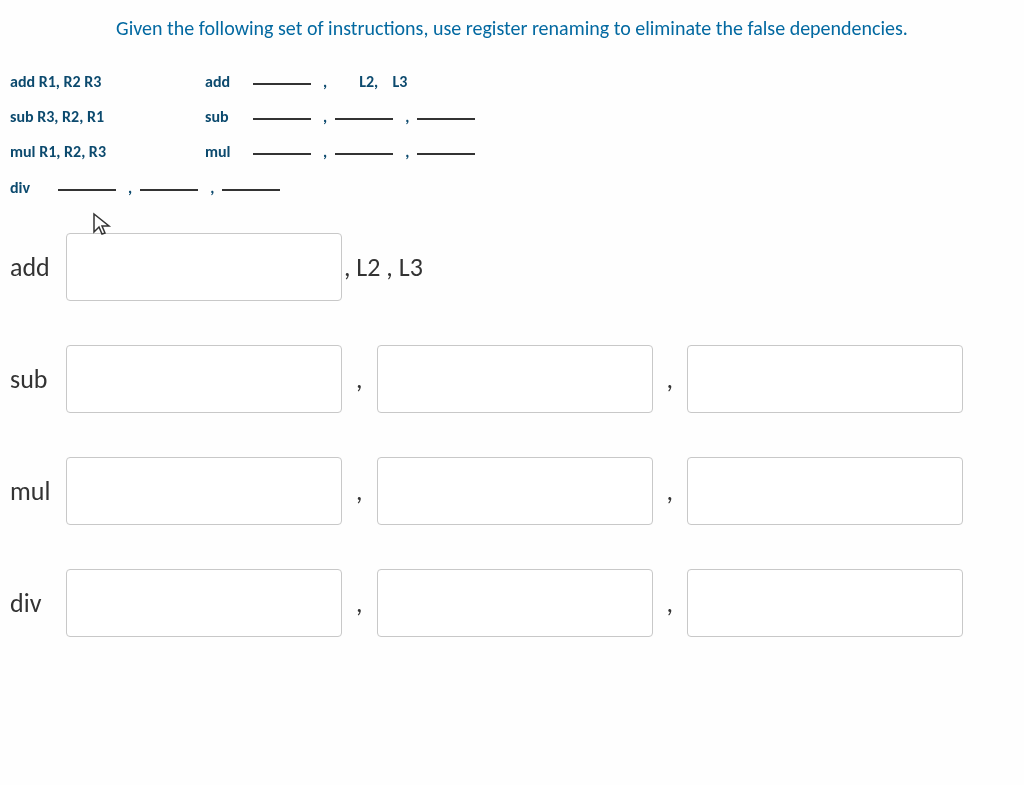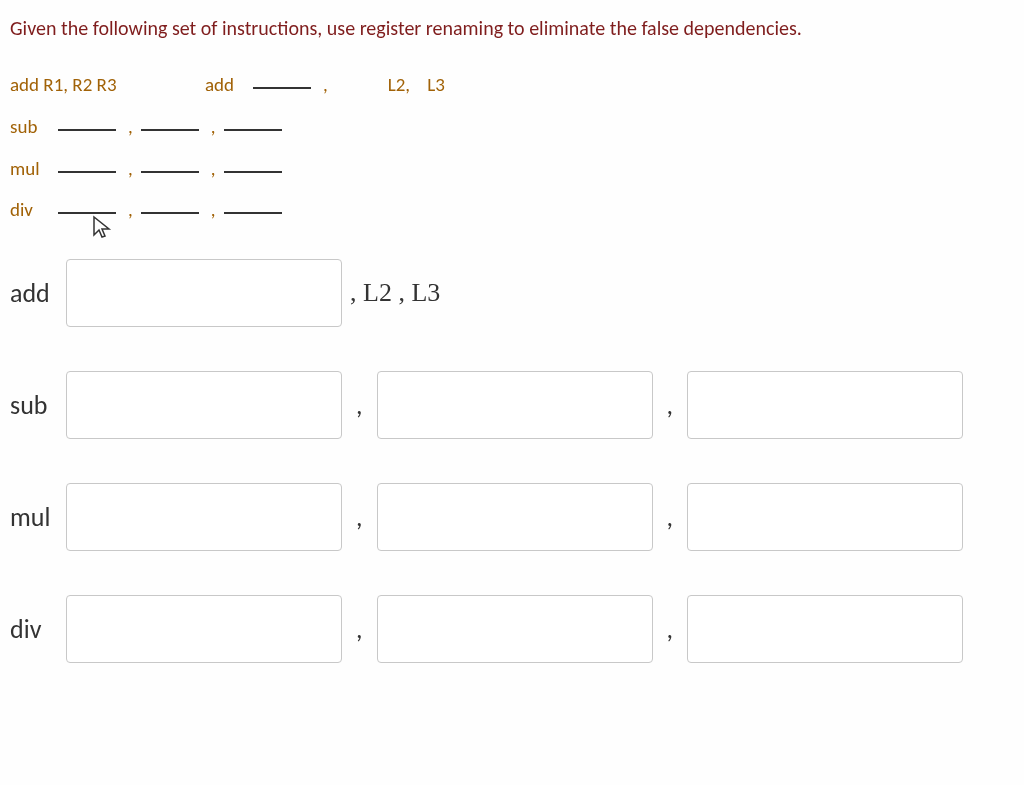--- a/index.html
+++ b/index.html
@@ -11,27 +11,28 @@
     font-family: Calibri, "Segoe UI", Arial, sans-serif;
     background: #fefefe;
     color: #333;
     width: 1024px;
     height: 785px;
     overflow: hidden;
   }
   .intro {
     font-size: 20px;
     line-height: 1.4;
-    color: #7f1d1d;
+    color: #0369a1;
     margin-bottom: 22px;
+    text-align: center;
   }
   .instructions-table {
-    font-size: 19px;
-    font-weight: 400;
-    color: #a16207;
+    font-size: 16px;
+    font-weight: 700;
+    color: #0c4a6e;
     line-height: 2.2;
     margin-bottom: 28px;
   }
   .instructions-table .row {
     display: flex;
     align-items: baseline;
   }
   .col-left {
     width: 195px;
   }
@@ -92,22 +93,21 @@
     font-size: 24px;
     font-family: inherit;
     color: #333;
   }
   .ans-comma {
     margin: 0 14px;
     font-size: 26px;
   }
   .ans-suffix {
     font-size: 26px;
-    margin-left: 8px;
-    font-family: Liberation Serif, serif;
+    margin-left: 2px;
   }
 </style>
 </head>
 <body>
 
 <div class="intro">
   <span>Given the following set of instructions, use register renaming to eliminate the false dependencies.</span><br>
 </div>
 
 <div class="instructions-table" style="position:relative;">
@@ -117,36 +117,38 @@
       </svg>
   </div>
 
   <div class="row">
     <span class="col-left">add R1, R2 R3</span>
     <span class="col-right">
       <span class="op">add</span>
       <span class="blank"></span>
       <span class="comma">,</span>
       <span class="spacer"></span>
-      <span style="white-space:pre;margin-left:28px;">L2,    L3</span>
-    </span>
-  </div>
-
-  <div class="row">
+      <span style="white-space:pre;">L2,    L3</span>
+    </span>
+  </div>
+
+  <div class="row">
+    <span class="col-left">sub R3, R2, R1</span>
     <span class="col-right">
       <span class="op">sub</span>
       <span class="blank"></span>
       <span class="comma">,</span>
       <span class="blank"></span>
       <span class="comma">,</span>
       <span class="blank"></span>
     </span>
   </div>
 
   <div class="row">
+    <span class="col-left">mul R1, R2, R3</span>
     <span class="col-right">
       <span class="op">mul</span>
       <span class="blank"></span>
       <span class="comma">,</span>
       <span class="blank"></span>
       <span class="comma">,</span>
       <span class="blank"></span>
     </span>
   </div>
 

